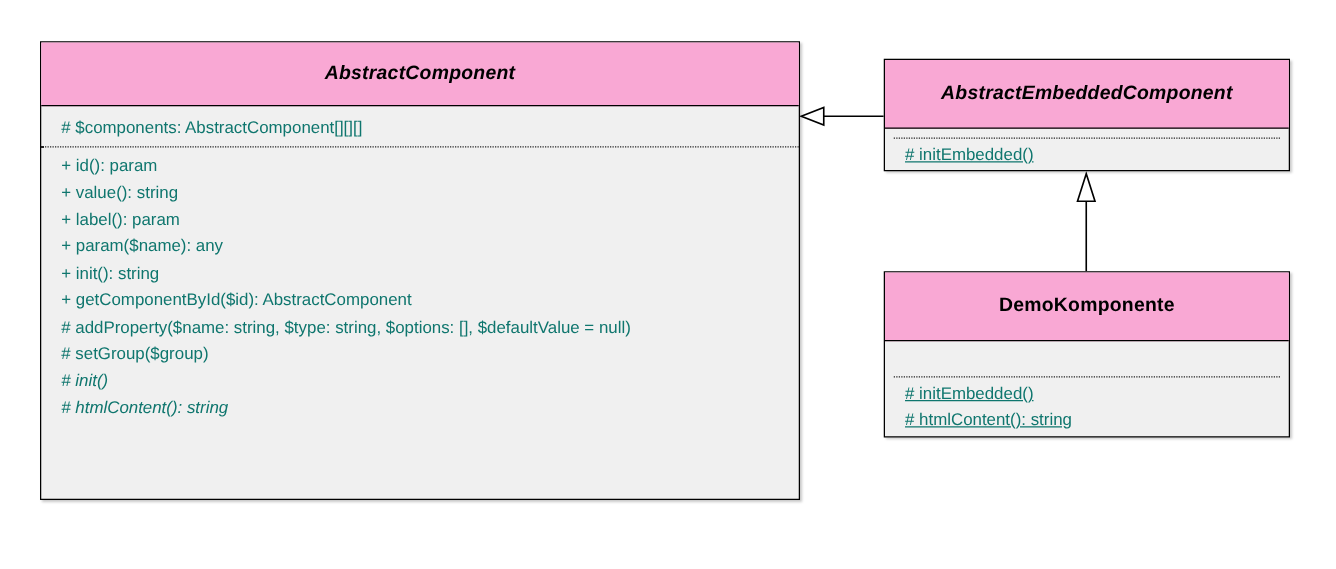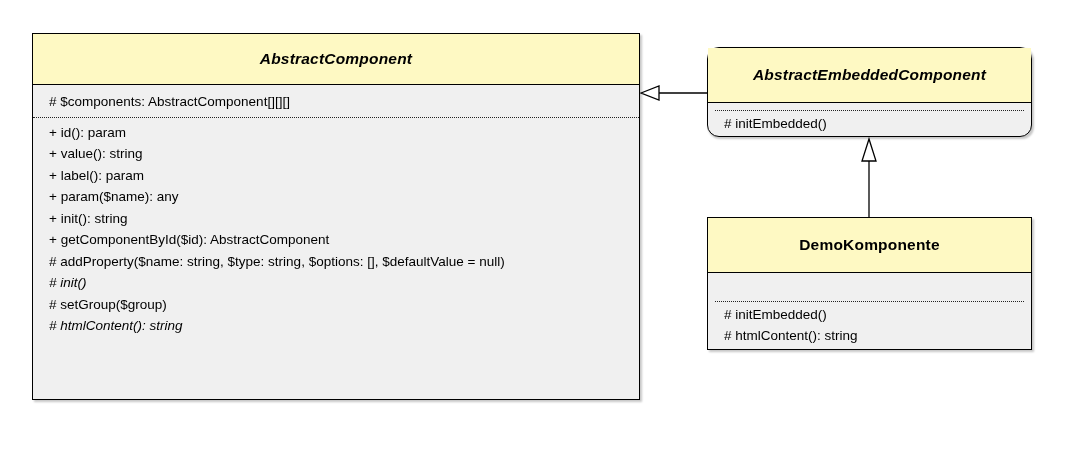--- a/index.html
+++ b/index.html
@@ -25,54 +25,54 @@
     position: absolute;
     border: 1.5px solid #000000;
     background: #f0f0f0;
     box-shadow: 1.5px 1.5px 2px rgba(0,0,0,0.22);
   }
 
   .uml-title {
     display: flex;
     align-items: center;
     justify-content: center;
-    background: #fef9c3;
+    background: #f9a8d4;
     border-bottom: 1.5px solid #000000;
     font-size: 15.5px;
     font-weight: bold;
     color: #000000;
     letter-spacing: 0.2px;
   }
   .uml-title.abstract { font-style: italic; }
 
   .member {
     font-size: 13.5px;
-    color: #000000;
+    color: #0f766e;
     padding-left: 16px;
     white-space: nowrap;
   }
   .member.abstract-member { font-style: italic; }
 
   .big .member  { line-height: 21.5px; }
-  .small .member { line-height: 21px; }
+  .small .member { line-height: 21px; text-decoration: underline; }
 
   .attrs-big   { padding-top: 6px; padding-bottom: 4px; }
   .methods-big { padding-top: 4px; padding-bottom: 4px; }
 
   .dotted-sep {
     border-top: 1.5px dotted #222222;
     height: 0;
   }
   .dotted-inset { margin: 0 7px; }
 
   
   #cls-abstract-component { left: 32px; top: 33px; width: 608px; height: 367px; }
   #cls-abstract-component .uml-title { height: 51px; }
 
-  #cls-abstract-embedded { left: 707px; top: 47px; width: 325px; height: 90px; border-radius: 12px; }
+  #cls-abstract-embedded { left: 707px; top: 47px; width: 325px; height: 90px; }
   #cls-abstract-embedded .uml-title { height: 55px; }
   #cls-abstract-embedded .dotted-sep { margin-top: 7px; }
   #cls-abstract-embedded .member { margin-top: 2px; }
 
   #cls-demo-komponente { left: 707px; top: 217px; width: 325px; height: 133px; }
   #cls-demo-komponente .uml-title { height: 55px; }
   #cls-demo-komponente .empty-attrs { height: 28px; }
   #cls-demo-komponente .methods-small { padding-top: 2px; }
 </style>
 </head>
@@ -99,22 +99,22 @@
       </div>
       <div class="dotted-sep"></div>
       <div class="methods-big">
         <div class="member">+ id(): param</div>
         <div class="member">+ value(): string</div>
         <div class="member">+ label(): param</div>
         <div class="member">+ param($name): any</div>
         <div class="member">+ init(): string</div>
         <div class="member">+ getComponentById($id): AbstractComponent</div>
         <div class="member"># addProperty($name: string, $type: string, $options: [], $defaultValue = null)</div>
+        <div class="member"># setGroup($group)</div>
         <div class="member abstract-member"># init()</div>
-        <div class="member"># setGroup($group)</div>
         <div class="member abstract-member"># htmlContent(): string</div>
       </div>
     </div>
   </div>
 
   <div class="uml-class small" id="cls-abstract-embedded">
     <div class="uml-title abstract">AbstractEmbeddedComponent</div>
     <div class="uml-body">
       <div class="dotted-sep dotted-inset"></div>
       <div class="methods-small">

